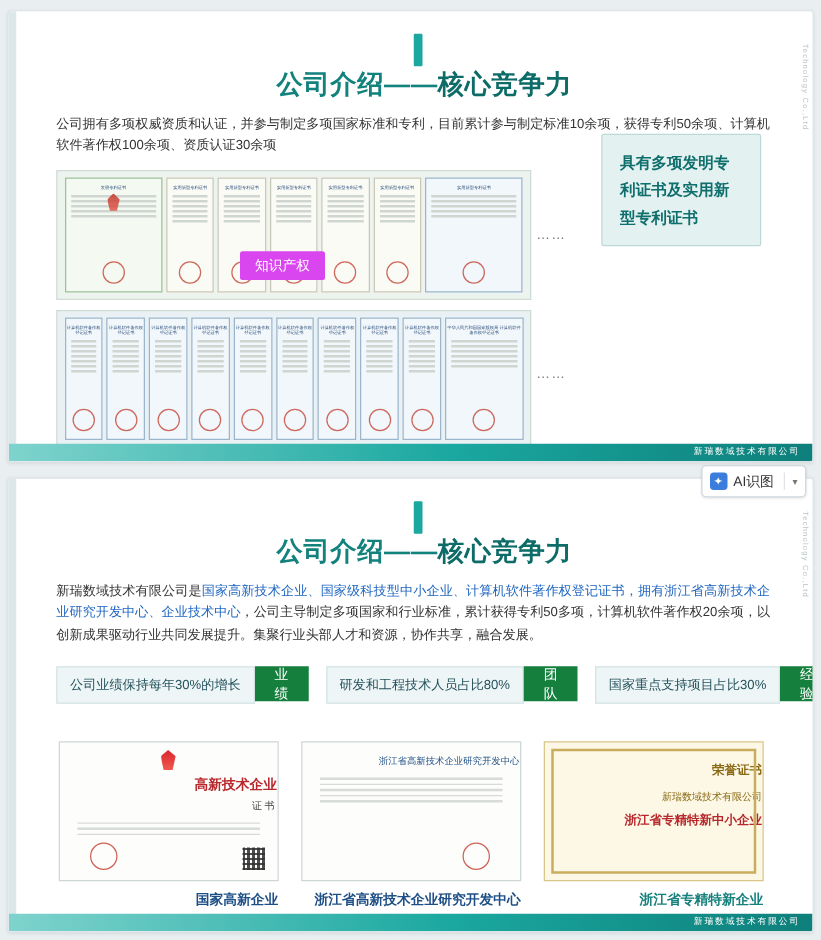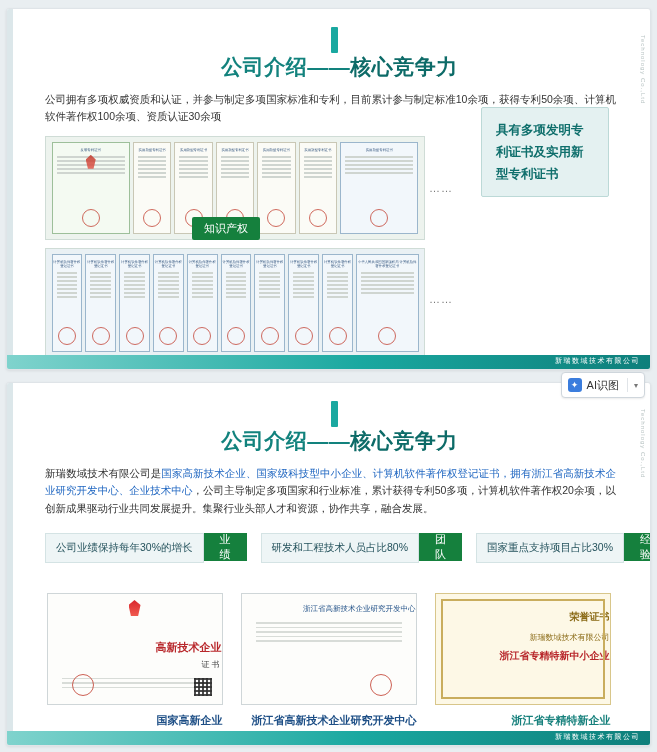--- a/index.html
+++ b/index.html
@@ -143,22 +143,22 @@
     box-sizing: border-box;
     border-radius: 2px;
   }
   .callout.c1 { right: 41px; top: 98px; width: 128px; height: 90px; }
   .callout.c2 { right: 24px; top: 222px; width: 128px; height: 110px; }
 
   
   .tag-ip {
     position: absolute;
     left: 185px;
-    top: 208px;
-    background: #15803d;
+    top: 192px;
+    background: #d946ef;
     color: #fff;
     font-size: 11px;
     padding: 4px 12px;
     border-radius: 2px;
   }
 
   
   .footer-band {
     position: absolute;
     left: 0; right: 0; bottom: 0;
@@ -235,21 +235,21 @@
     position: relative;
     overflow: hidden;
   }
   .card .ftitle {
     margin-top: 10px;
     font-size: 7.5px;
     color: #1f4f86;
     line-height: 1.4;
   }
   .card .fmain {
-    margin-top: 24px;
+    margin-top: 4px;
     font-size: 11px;
     font-weight: bold;
     color: #b8272b;
   }
   .card .fsub {
     margin-top: 4px;
     font-size: 8px;
     color: #444;
     letter-spacing: 2px;
   }

